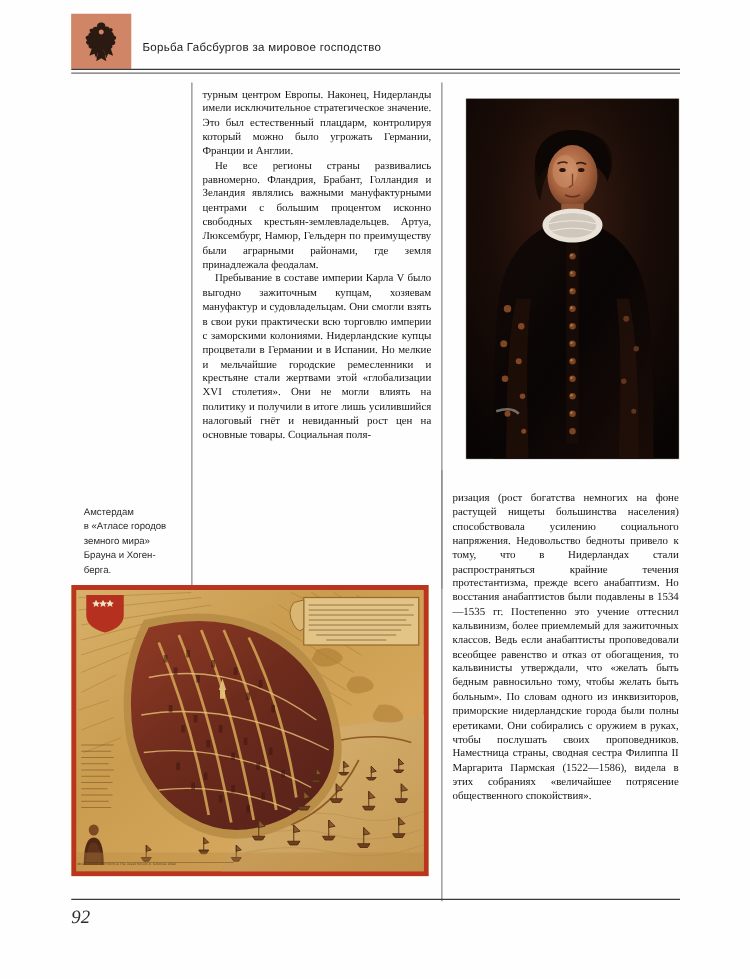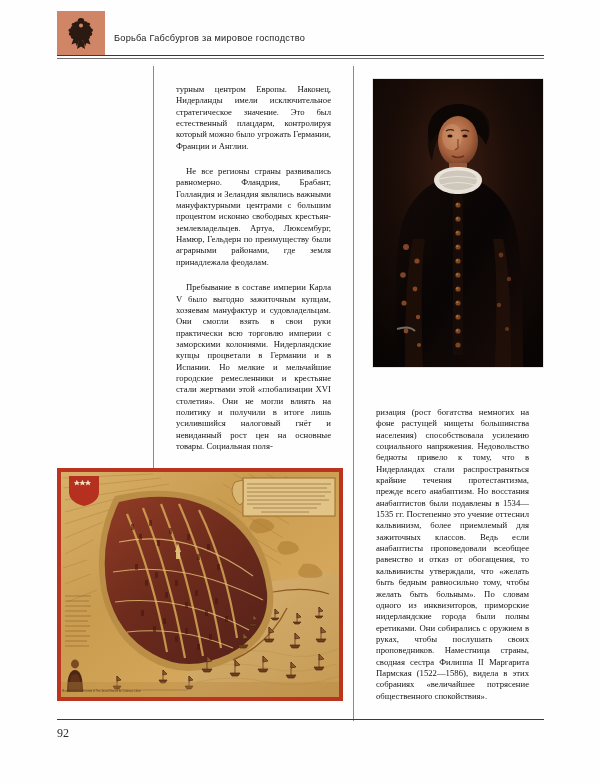--- a/index.html
+++ b/index.html
@@ -95,21 +95,21 @@
   .col {
     position: absolute;
     font-size: 8.7px;
     line-height: 11.35px;
     text-align: justify;
     text-justify: inter-word;
     color: #141414;
     hyphens: manual;
   }
   .col p {
-    margin: 14px;
+    margin: 0;
     text-indent: 10px;
   }
   .col p.first { text-indent: 0; }
 
   .col-mid   { left: 162px; top: 70px;  width: 183px; }
   .col-right { left: 362px; top: 393px; width: 181px; }
 
   
   .portrait {
     position: absolute;
@@ -149,22 +149,23 @@
     top: 719px;
     width: 487px;
     height: 0;
     border-top: 1.4px solid #3a3a3a;
   }
   .folio {
     position: absolute;
     left: 57px;
     top: 726px;
     font-family: "Liberation Serif", "DejaVu Serif", serif;
-    font-size: 12px;
+    font-size: 15px;
     color: #2c2c2c;
+    font-style: italic;
   }
 </style>
 </head>
 <body>
 
 <div class="page">
 
   <div class="header">
     <div class="header-emblem">
       <svg width="48" height="44" viewBox="0 0 48 44" xmlns="http://www.w3.org/2000/svg">
@@ -179,20 +180,23 @@
     </div>
     <div class="header-title">Борьба Габсбургов за мировое господство</div>
   </div>
   <div class="rule-top"></div>
 
   <div class="vrule vrule-left"></div>
   <div class="vrule vrule-mid"></div>
   <div class="vrule vrule-right"></div>
 
 
+  <div class="marginalia marginalia-2">
+    <span class="mtext">Амстердам<br>в «Атласе городов<br>земного мира»<br>Брауна и Хоген-<br>берга.</span>
+  </div>
 
   <div class="col col-mid">
     <p class="first">турным центром Европы. Наконец, Нидерланды имели исключительное стратегическое значение. Это был естественный плацдарм, контролируя который можно было угрожать Германии, Франции и Англии.</p>
     <p>Не все регионы страны развивались равномерно. Фландрия, Брабант, Голландия и Зеландия являлись важными мануфактурными центрами с большим процентом исконно свободных крестьян-землевладельцев. Артуа, Люксембург, Намюр, Гельдерн по преимуществу были аграрными районами, где земля принадлежала феодалам.</p>
     <p>Пребывание в составе империи Карла V было выгодно зажиточным купцам, хозяевам мануфактур и судовладельцам. Они смогли взять в свои руки практически всю торговлю империи с заморскими колониями. Нидерландские купцы процветали в Германии и в Испании. Но мелкие и мельчайшие городские ремесленники и крестьяне стали жертвами этой «глобализации XVI столетия». Они не могли влиять на политику и получили в итоге лишь усилившийся налоговый гнёт и невиданный рост цен на основные товары. Социальная поля-</p>
   </div>
 
   <div class="portrait">
     <svg width="170" height="288" viewBox="0 0 170 288" xmlns="http://www.w3.org/2000/svg">
       <defs>

